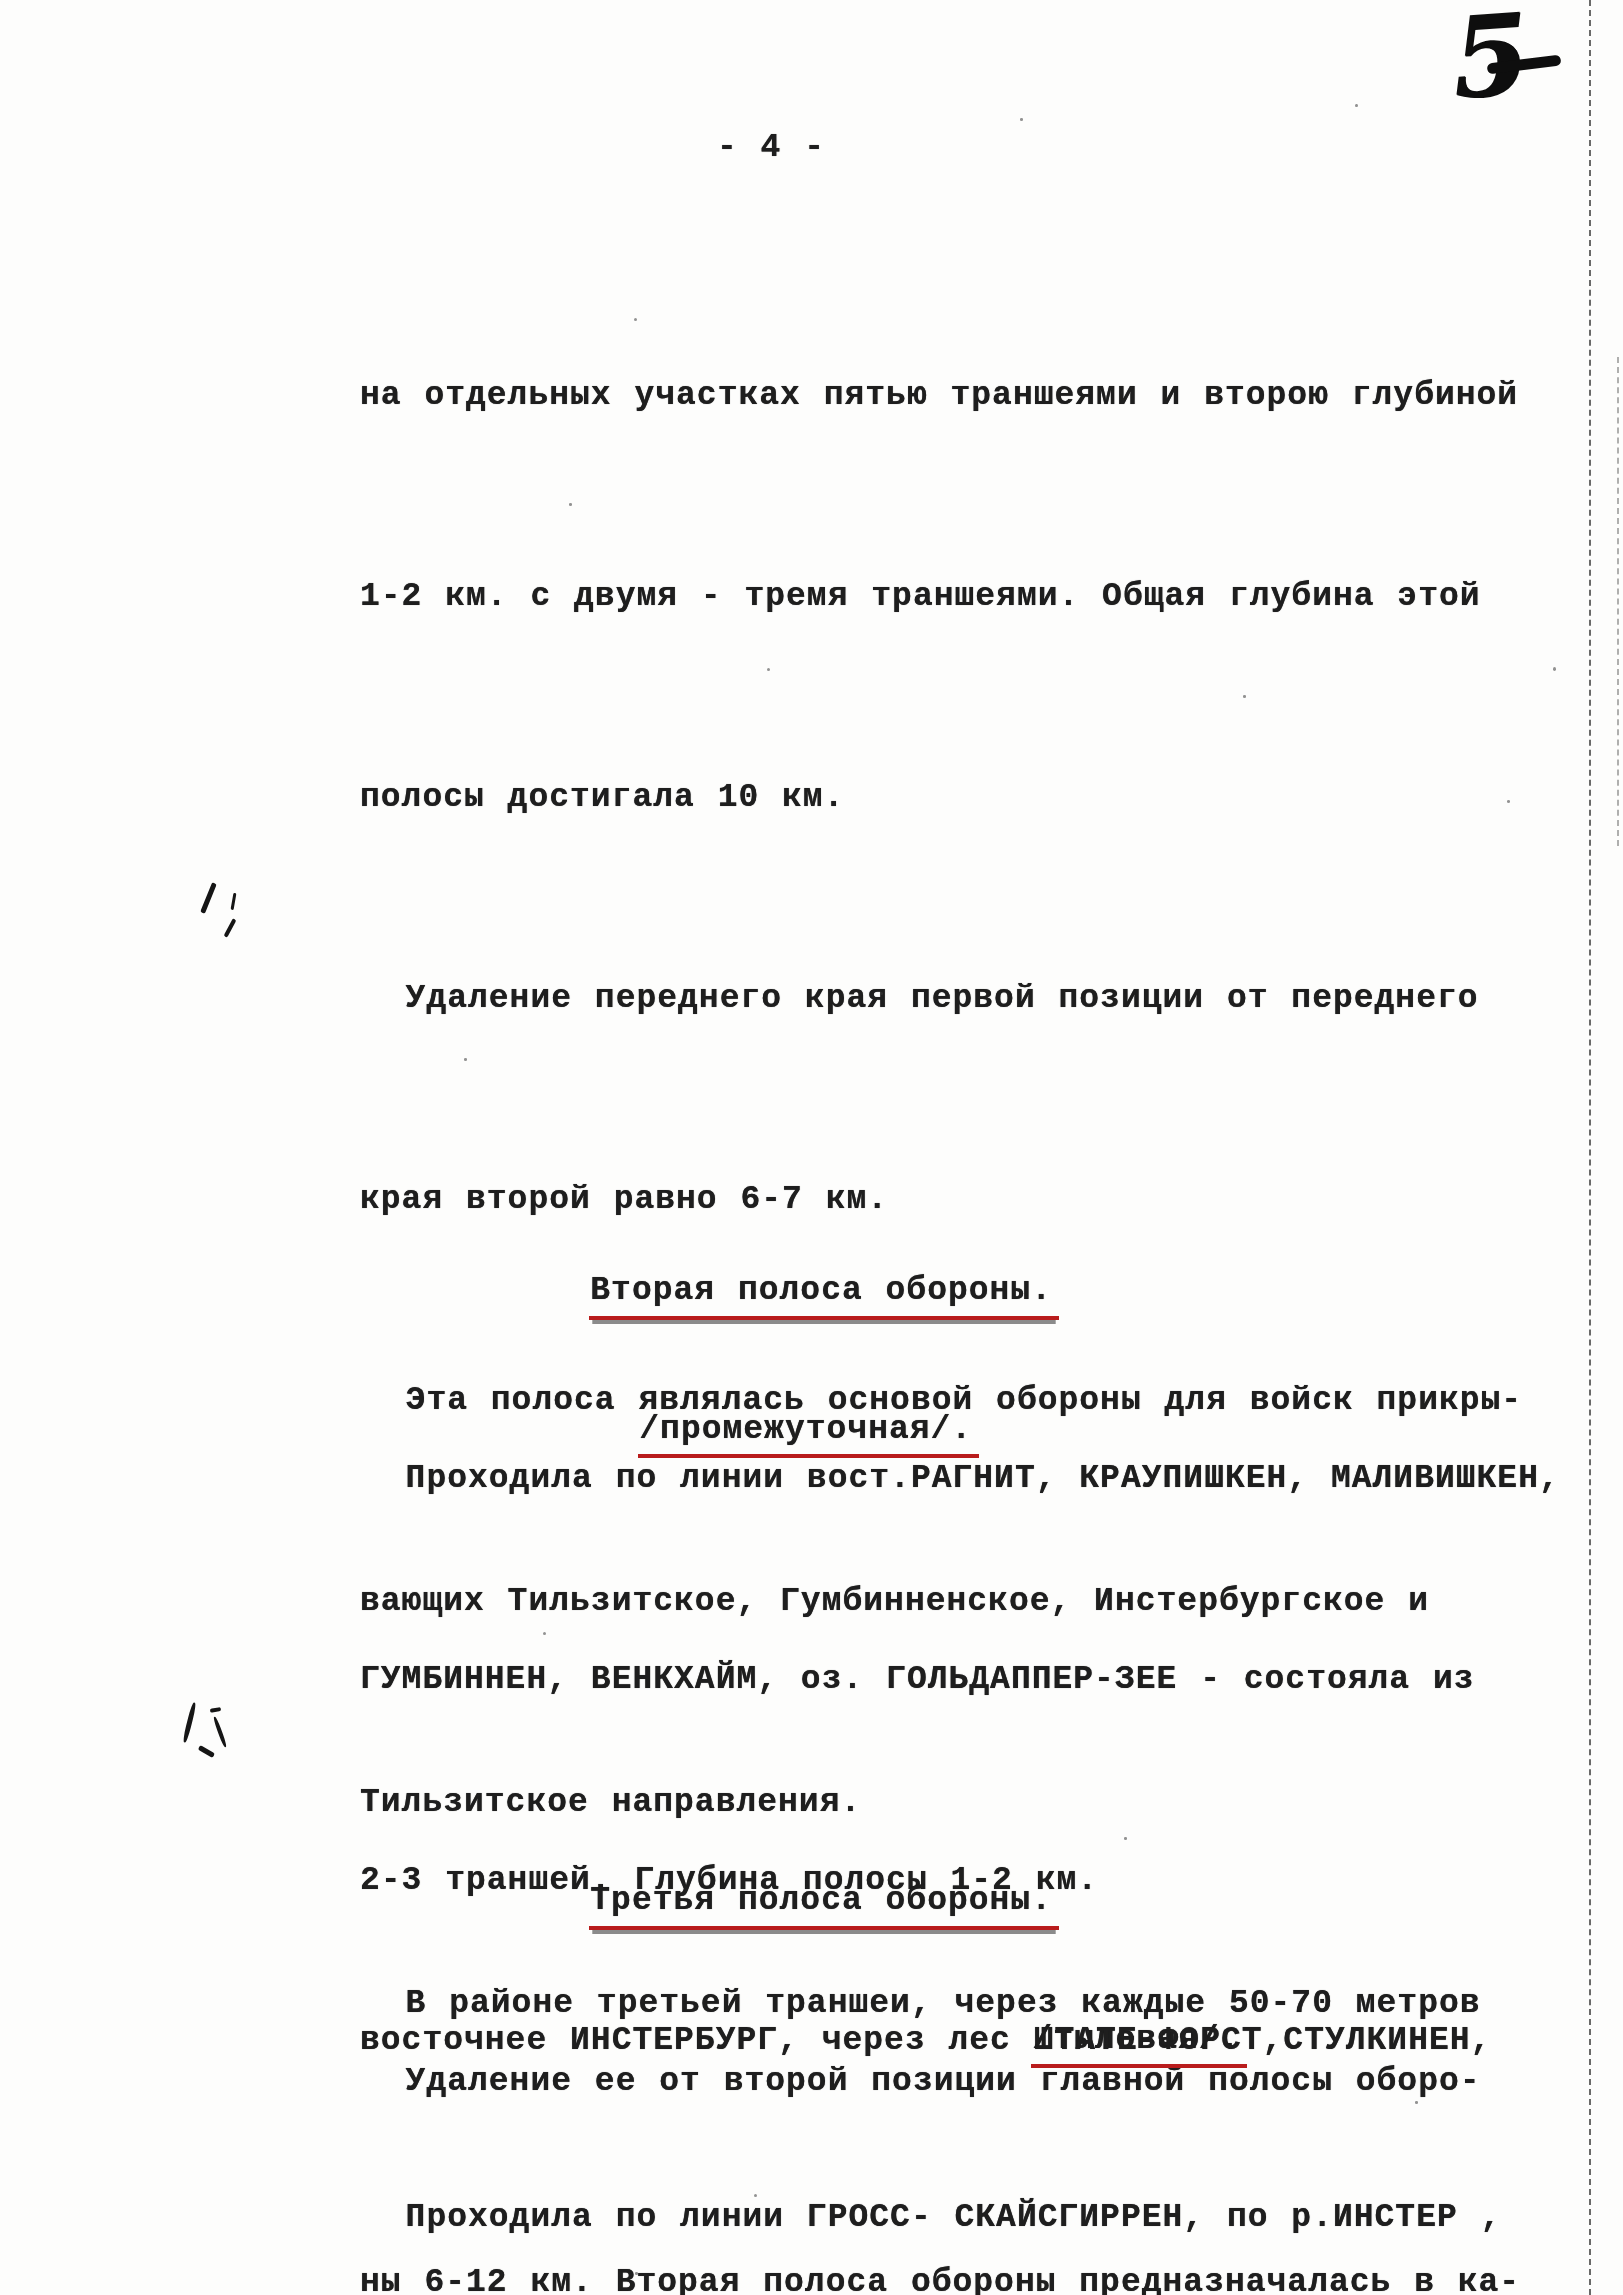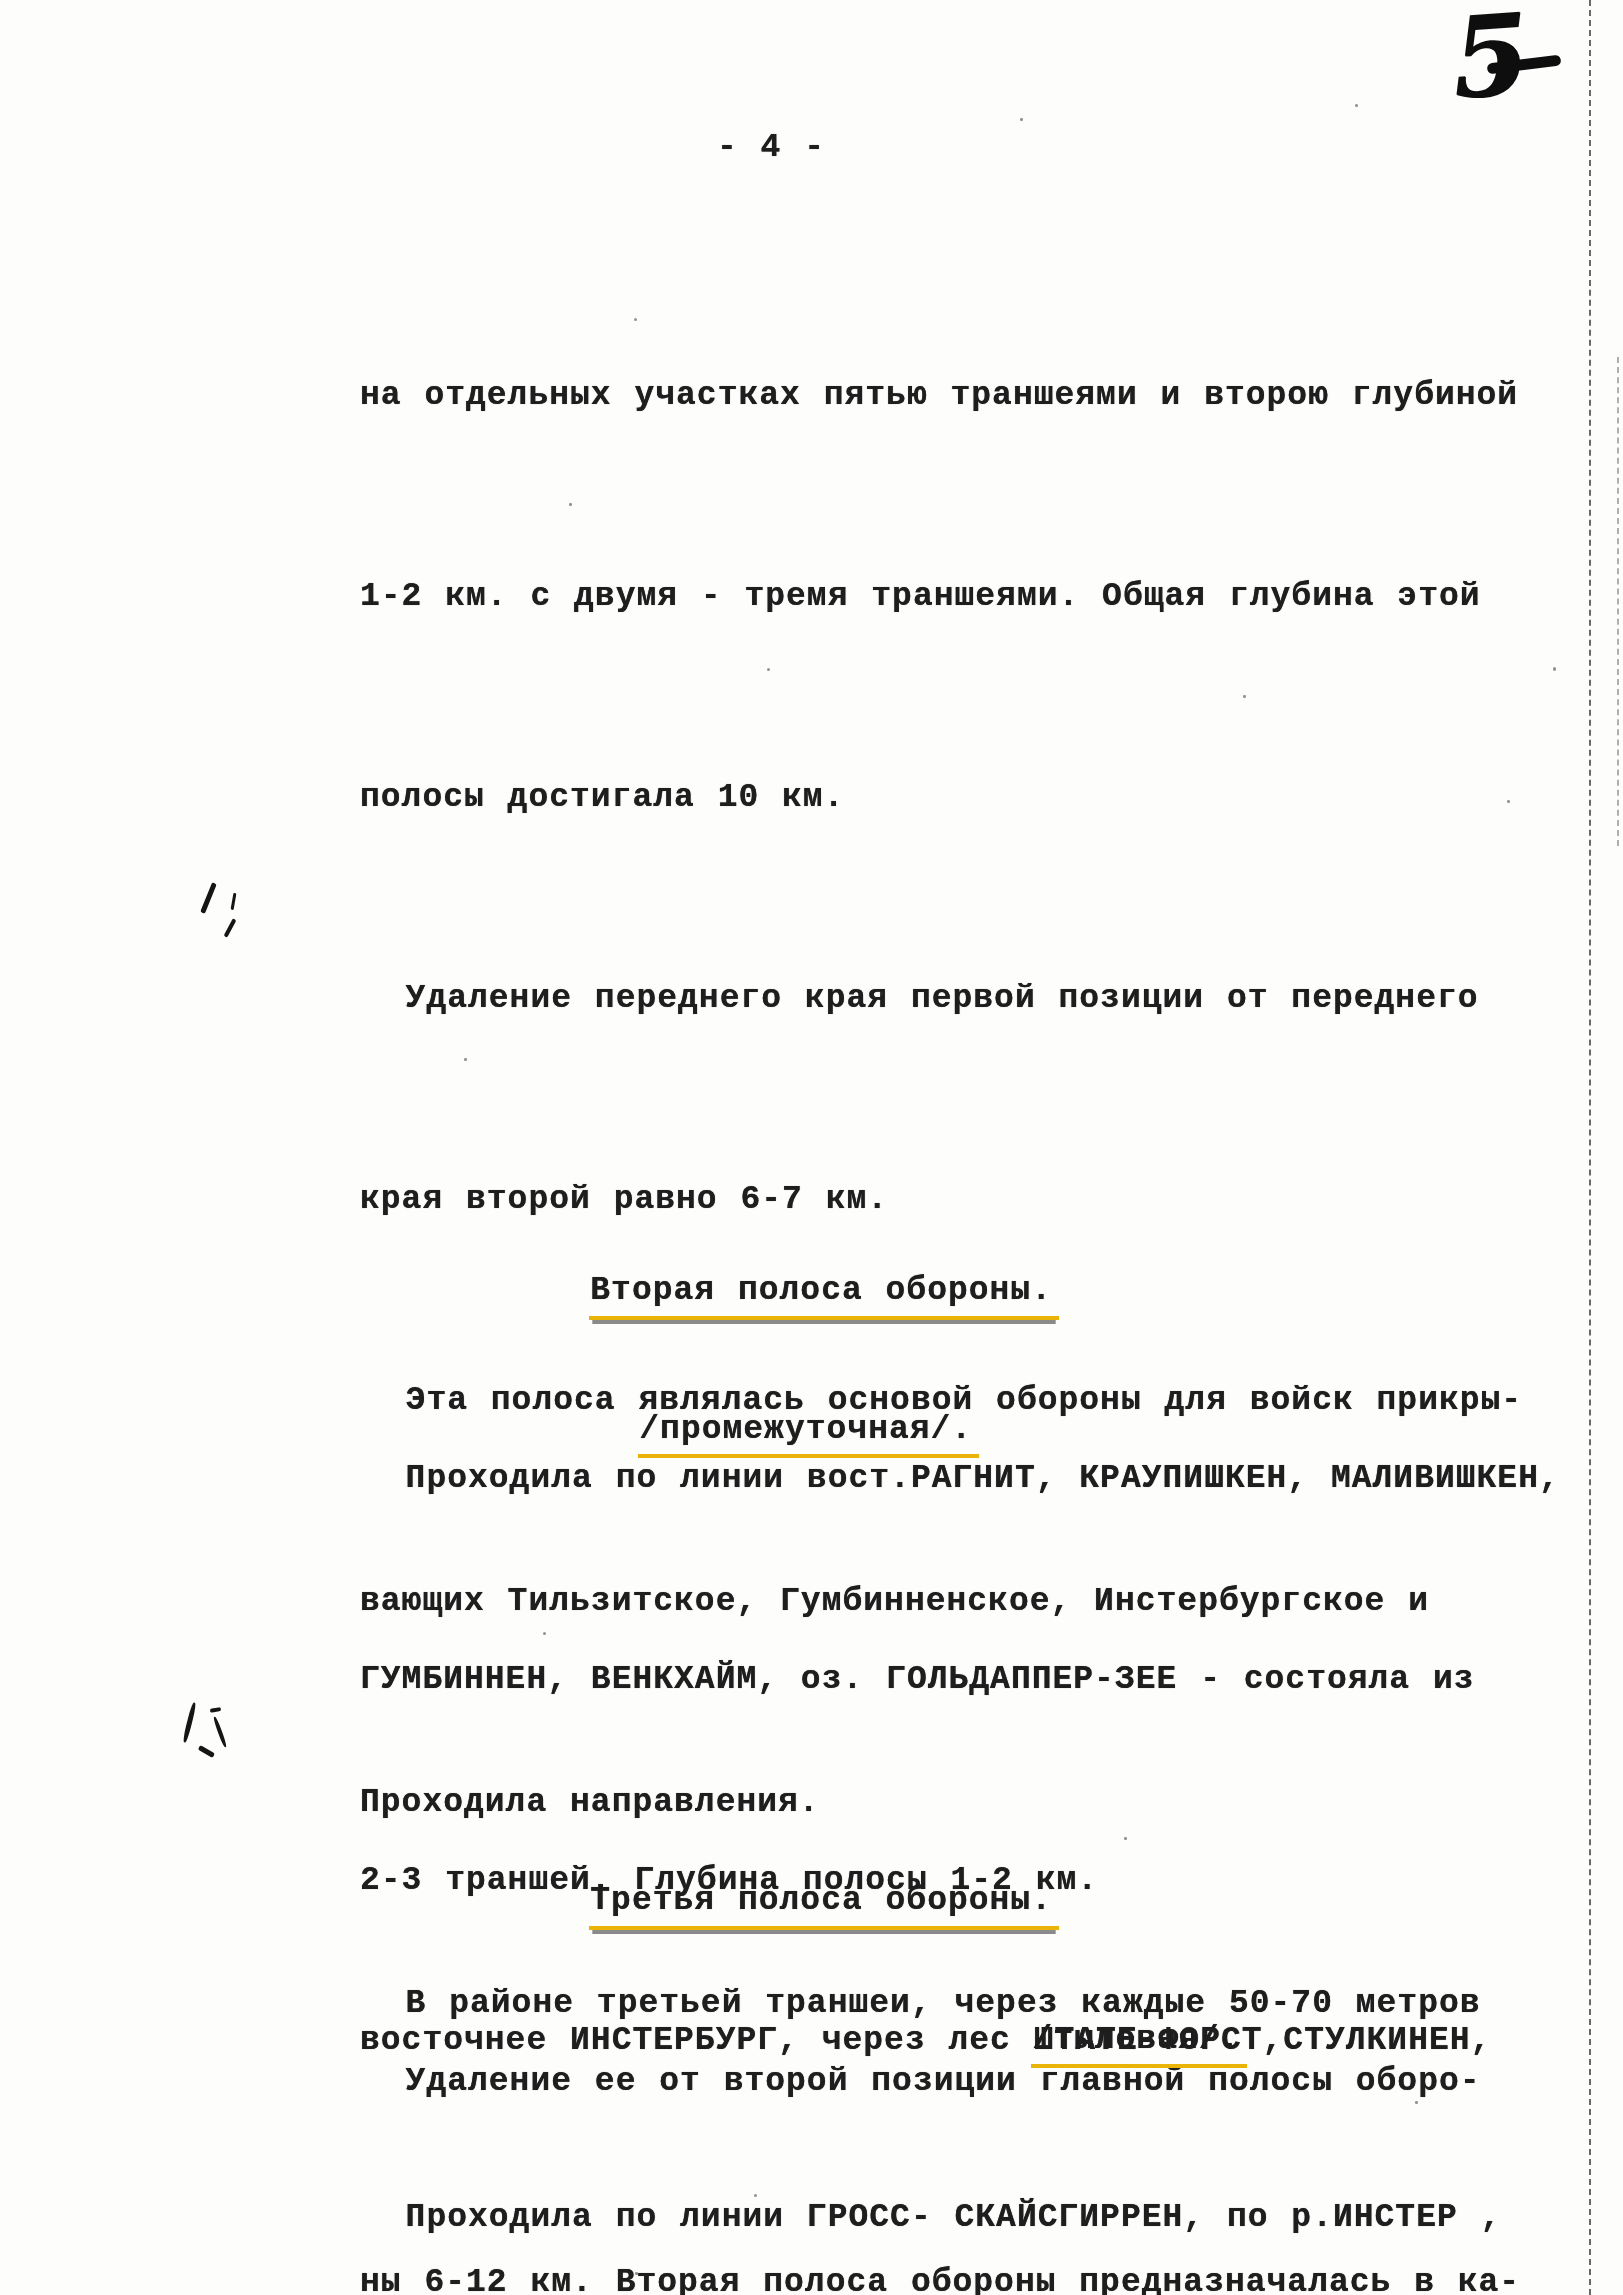--- a/index.html
+++ b/index.html
@@ -20,21 +20,21 @@
   }
   #blockA{top:228px;line-height:67px;}
   #blockB{top:1311px;line-height:67px;}
   #blockC{top:1893px;line-height:59px;}
   .hblock{line-height:44px;}
   #h2block{top:1181px;}
   #h3block{top:1791px;}
   .h-main{padding-left:229px;}
   .h-sub1{padding-left:278px;}
   .h-sub2{padding-left:343px;text-align:center;}
-  .u{border-bottom:4px solid #eab308;padding:0 6.6px 2.6px 1.3px;display:inline-block;}
+  .u{border-bottom:4px solid #b91c1c;padding:0 6.6px 2.6px 1.3px;display:inline-block;}
   .u2{box-shadow:0 7.3px 0 -3.3px rgba(45,45,45,.55);}
   .pagenum{left:717px;top:129px;width:264px;}
   
   .hand5{
     position:absolute;left:1452px;top:-9.2px;
     font-family:"DejaVu Serif",serif;font-style:italic;font-weight:700;
     font-size:111px;color:#0e0e0e;transform:rotate(-4deg);
     text-shadow:0.7px 0.7px 0 #0e0e0e;
   }
   .hand5bar{
@@ -60,21 +60,21 @@
   <div class="pagenum">- 4 -</div>
 
   <div id="blockA" class="block">
     <div>на отдельных участках пятью траншеями и второю глубиной</div>
     <div>1-2 км. с двумя - тремя траншеями. Общая глубина этой</div>
     <div>полосы достигала 10 км.</div>
     <div>  Удаление переднего края первой позиции от переднего</div>
     <div>края второй равно 6-7 км.</div>
     <div>  Эта полоса являлась основой обороны для войск прикры-</div>
     <div>вающих Тильзитское, Гумбинненское, Инстербургское и</div>
-    <div>Проходила направления.</div>
+    <div>Тильзитское направления.</div>
     <div>  В районе третьей траншеи, через каждые 50-70 метров</div>
     
     
     
     
   </div>
 
   <div id="h2block" class="hblock">
     <div class="h-main"><span class="u u2">Вторая полоса обороны.</span></div>
     <div class="h-sub1"><span class="u">/промежуточная/.</span></div>

